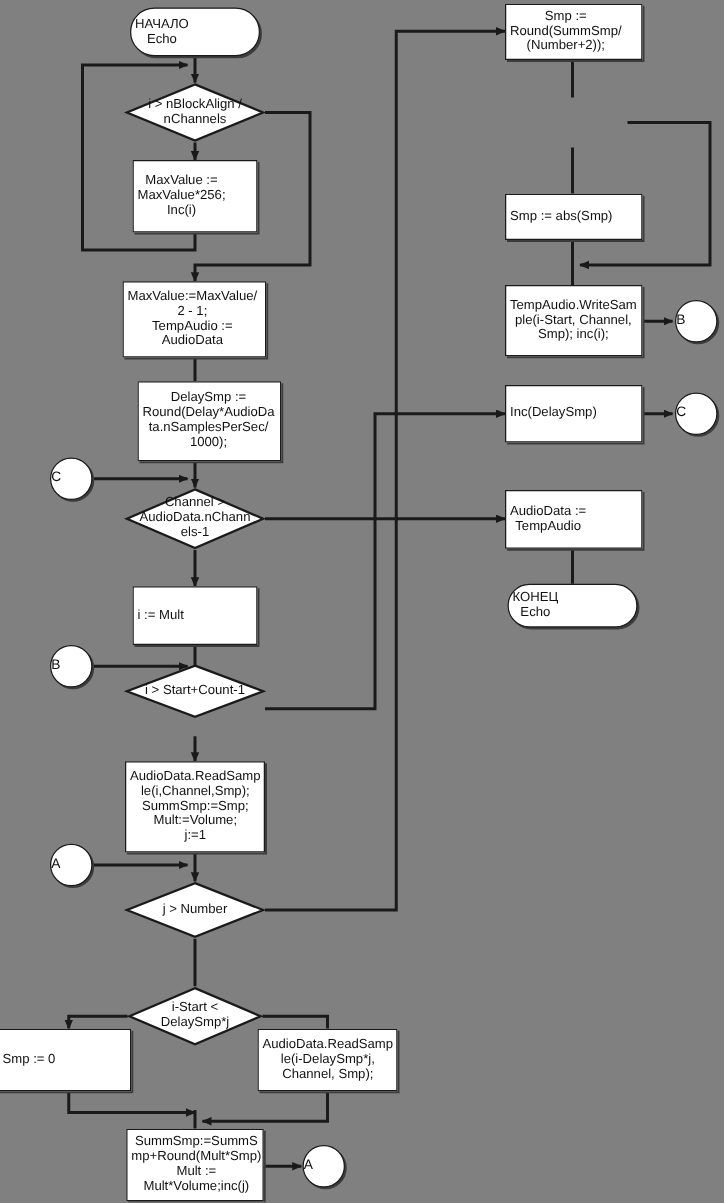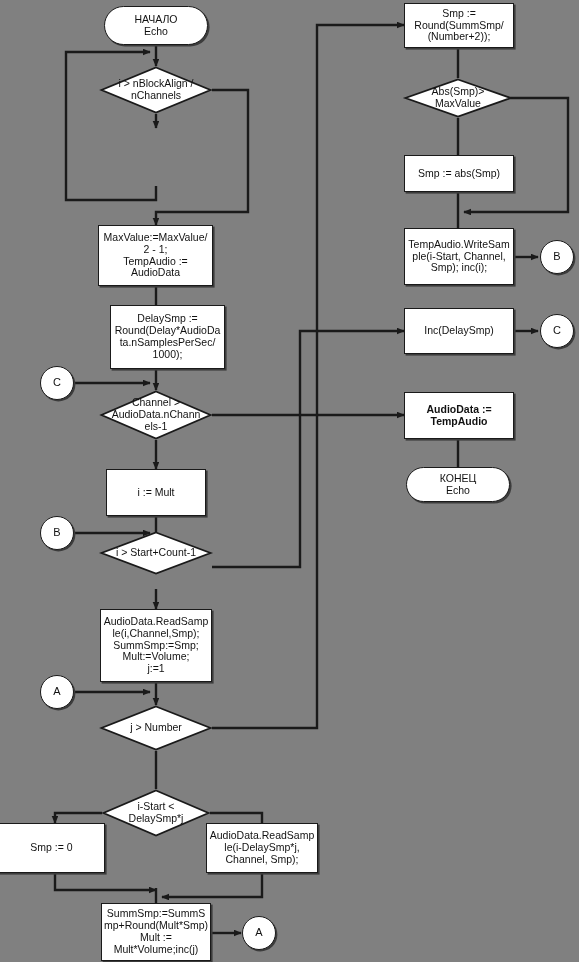--- a/index.html
+++ b/index.html
@@ -1,20 +1,20 @@
 <!DOCTYPE html>
 <html><head>
 <meta charset="utf-8">
 <style>
   html,body{margin:0;padding:0;background:#808080;}
   body{font-family:"Liberation Sans","DejaVu Sans",sans-serif;}
   #canvas{position:relative;width:579px;height:962px;background:#808080;overflow:hidden;}
   svg#wires{position:absolute;left:0;top:0;width:579px;height:962px;}
   .node{position:absolute;background:#ffffff;border:1.6px solid #1a1a1a;
-        box-sizing:border-box;display:flex;align-items:center;justify-content:center;
+        box-sizing:border-box;display:flex;align-items:center;
         text-align:center;color:#111;font-size:10.5px;line-height:11.8px;
         box-shadow:1.6px 1.6px 0 0 #3c3c3c;}
   .node.proc{border-radius:0;}
   .node.term{border-radius:999px;}
   .node.conn{border-radius:50%;font-size:11px;box-shadow:1.4px 1.4px 0 0 #3c3c3c;}
   .dia-wrap{position:absolute;}
   .dia-wrap svg{position:absolute;left:0;top:0;overflow:visible;}
   .dia-label{position:absolute;left:0;top:0;width:100%;height:100%;
         display:flex;align-items:center;justify-content:center;text-align:center;
         color:#111;font-size:10.5px;line-height:11.8px;pointer-events:none;}
@@ -103,20 +103,25 @@
   <div class="dia-wrap" style="left:100px;top:66px;width:112px;height:48px;">
     <svg width="112" height="48">
         <polygon points="56,1.5 110.5,24 56,46.5 1.5,24" fill="#fff" stroke="#1a1a1a" stroke-width="1.8"></polygon>
       </svg>
     <div class="dia-label">
         <span class="txt">i &gt; nBlockAlign /
 nChannels</span>
       </div>
   </div>
 
+  <div class="node proc" style="left:106px;top:128px;width:100px;height:58px;">
+    <span class="txt">MaxValue :=
+MaxValue*256;
+Inc(i)</span>
+  </div>
 
   <div class="node proc" style="left:98px;top:225px;width:115px;height:61px;">
     <span class="txt">MaxValue:=MaxValue/
 2 - 1;
 TempAudio :=
 AudioData</span>
   </div>
 
   <div class="node proc" style="left:98px;top:305px;width:115px;height:64px;margin-left:12px;">
     <span class="txt">DelaySmp :=
@@ -192,45 +197,36 @@
 Mult :=
 Mult*Volume;inc(j)</span>
   </div>
 
   <div class="node proc" style="left:404px;top:3px;width:110px;height:45px;">
     <span class="txt">Smp :=
 Round(SummSmp/
 (Number+2));</span>
   </div>
 
-  <div class="dia-wrap" style="left:404px;top:78px;width:108px;height:40px;">
-    <svg width="108" height="40">
-        <polygon points="54,1.5 106.5,20 54,38.5 1.5,20" fill="#fff" stroke="#1a1a1a" stroke-width="1.8"></polygon>
-      </svg>
-    <div class="dia-label">
-        <span class="txt">Abs(Smp)&gt;
-MaxValue</span>
-      </div>
-  </div>
 
   <div class="node proc" style="left:404px;top:228px;width:110px;height:57px;">
     <span class="txt">TempAudio.WriteSam
 ple(i-Start, Channel,
 Smp); inc(i);</span>
   </div>
 
   <div class="node proc" style="left:404px;top:155px;width:110px;height:37px;">
     <span class="txt">Smp := abs(Smp)</span>
   </div>
 
   <div class="node proc" style="left:404px;top:308px;width:110px;height:46px;">
     <span class="txt">Inc(DelaySmp)</span>
   </div>
 
-  <div class="node proc" style="left:404px;top:392px;width:110px;height:47px;font-weight:bold;">
+  <div class="node proc" style="left:404px;top:392px;width:110px;height:47px;">
     <span class="txt">AudioData :=
 TempAudio</span>
   </div>
 
   <div class="node term" style="left:406px;top:467px;width:104px;height:35px;">
     <span class="txt">КОНЕЦ
 Echo</span>
   </div>
 
   <div class="node conn" style="left:40px;top:366px;width:34px;height:34px;">

